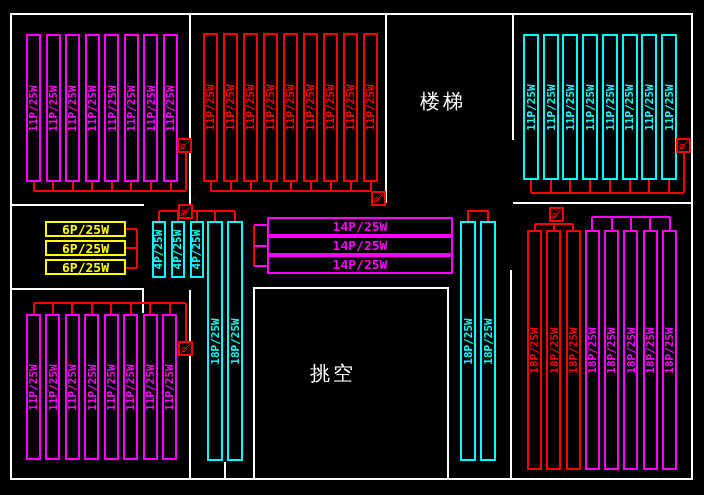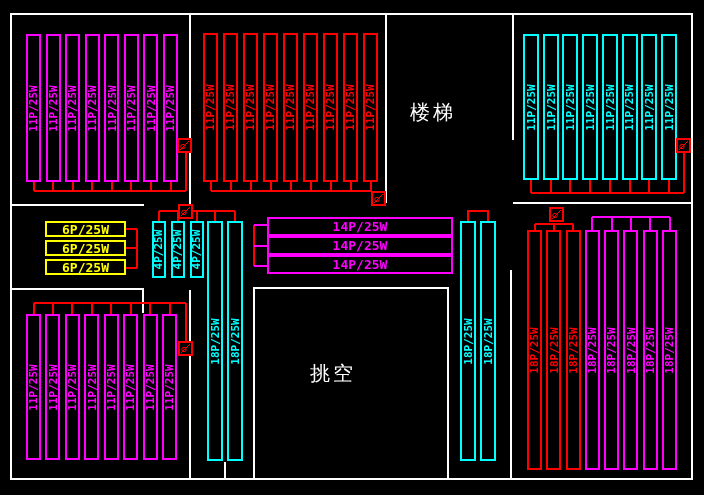--- a/index.html
+++ b/index.html
@@ -313,16 +313,16 @@
         <line x1="1" y1="10" x2="10" y2="1" stroke="#ff0000" stroke-width="1"></line>
       </svg>
   </div>
   <div class="valve" style="left:549px;top:207px;">
     <svg viewBox="0 0 11 11">
         <circle cx="4" cy="6.5" r="2.2" fill="none" stroke="#ff0000" stroke-width="1"></circle>
         <line x1="1" y1="10" x2="10" y2="1" stroke="#ff0000" stroke-width="1"></line>
       </svg>
   </div>
 
-  <div class="room-label" style="left:410px;top:88px;margin-top:11px;">楼梯</div>
+  <div class="room-label" style="left:420px;top:88px;">楼梯</div>
   <div class="room-label" style="left:310px;top:360px;">挑空</div>
 
 </div>
 
 </body></html>

